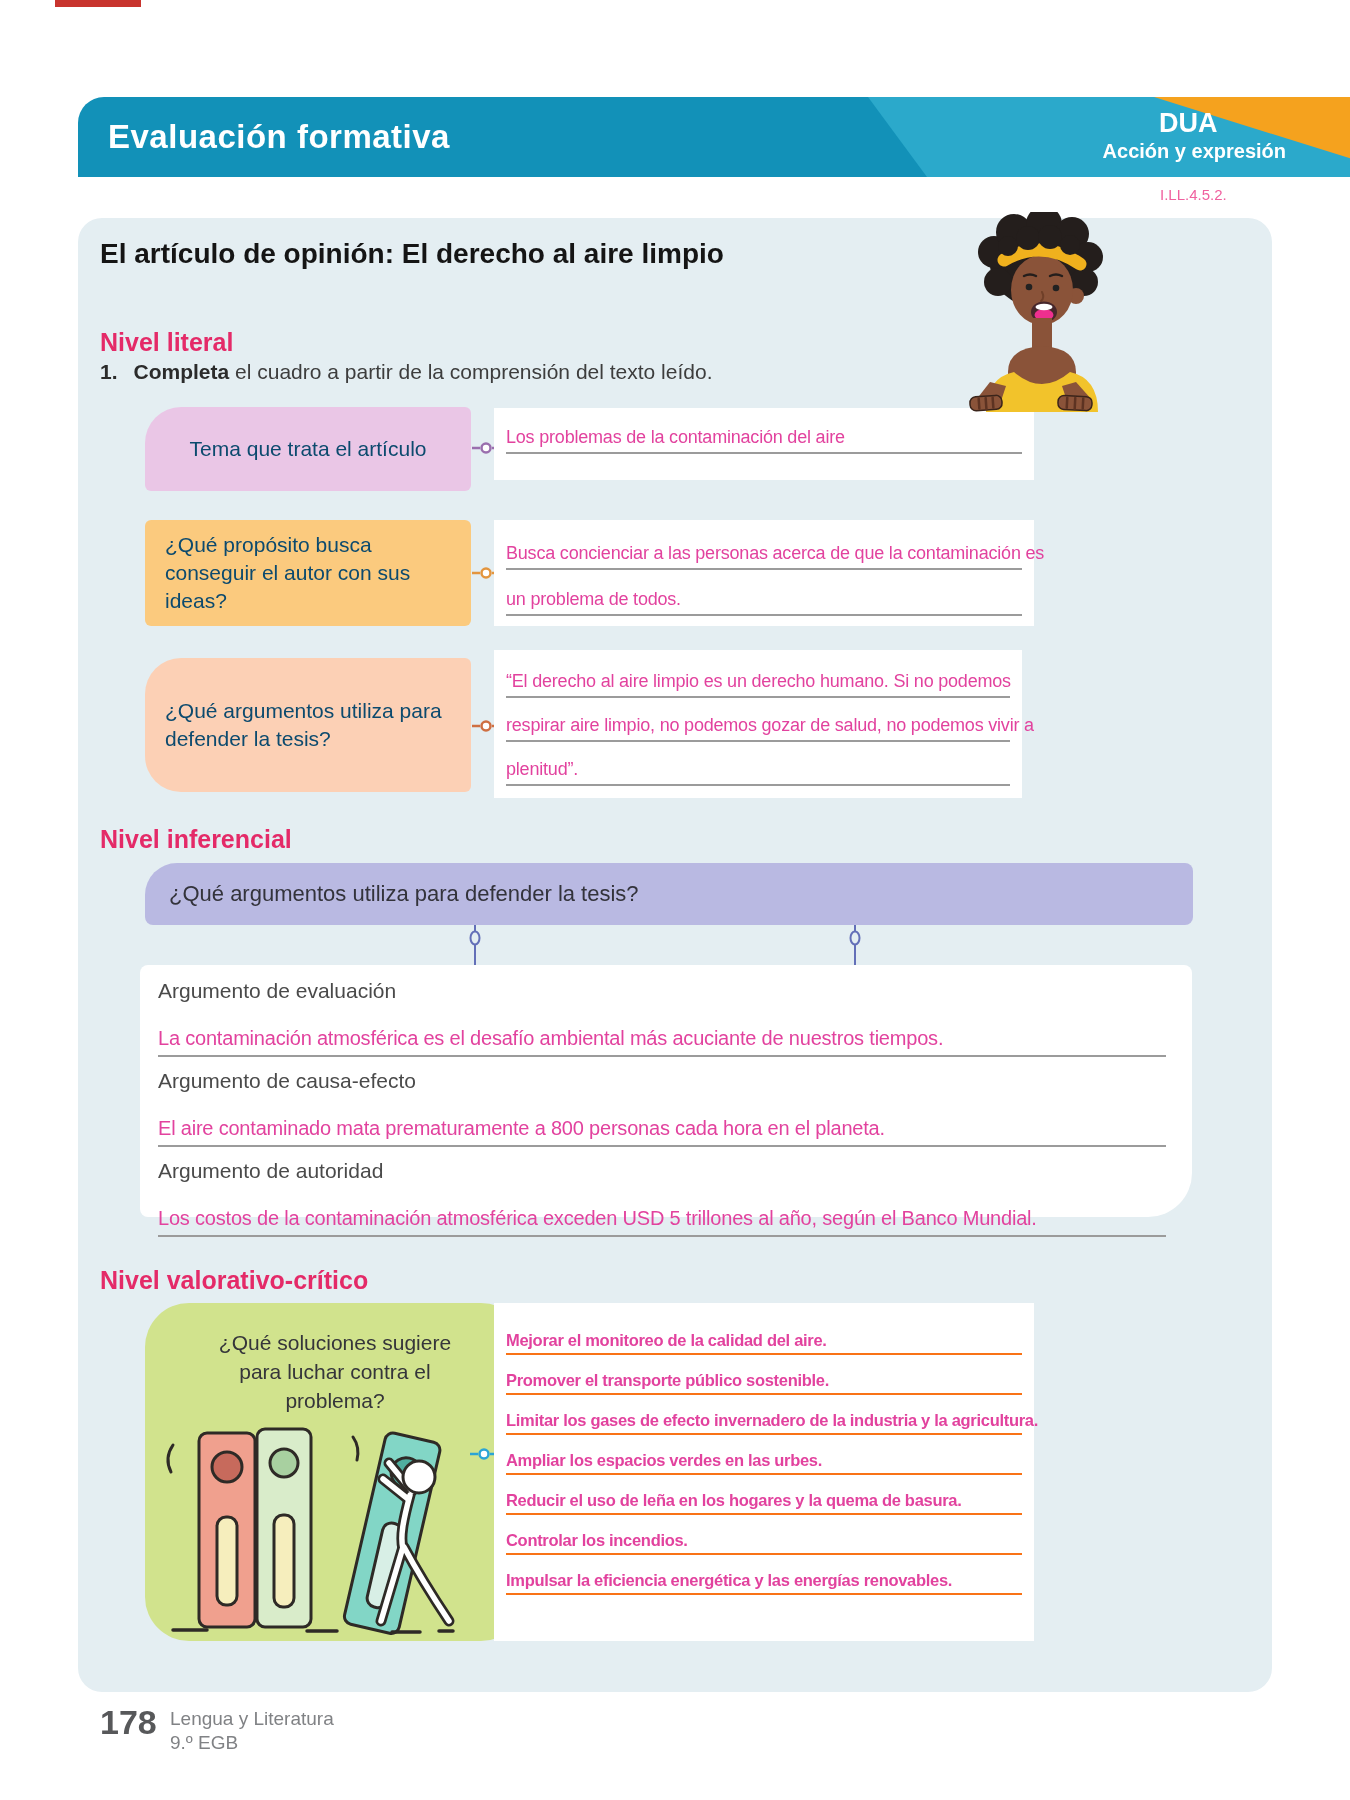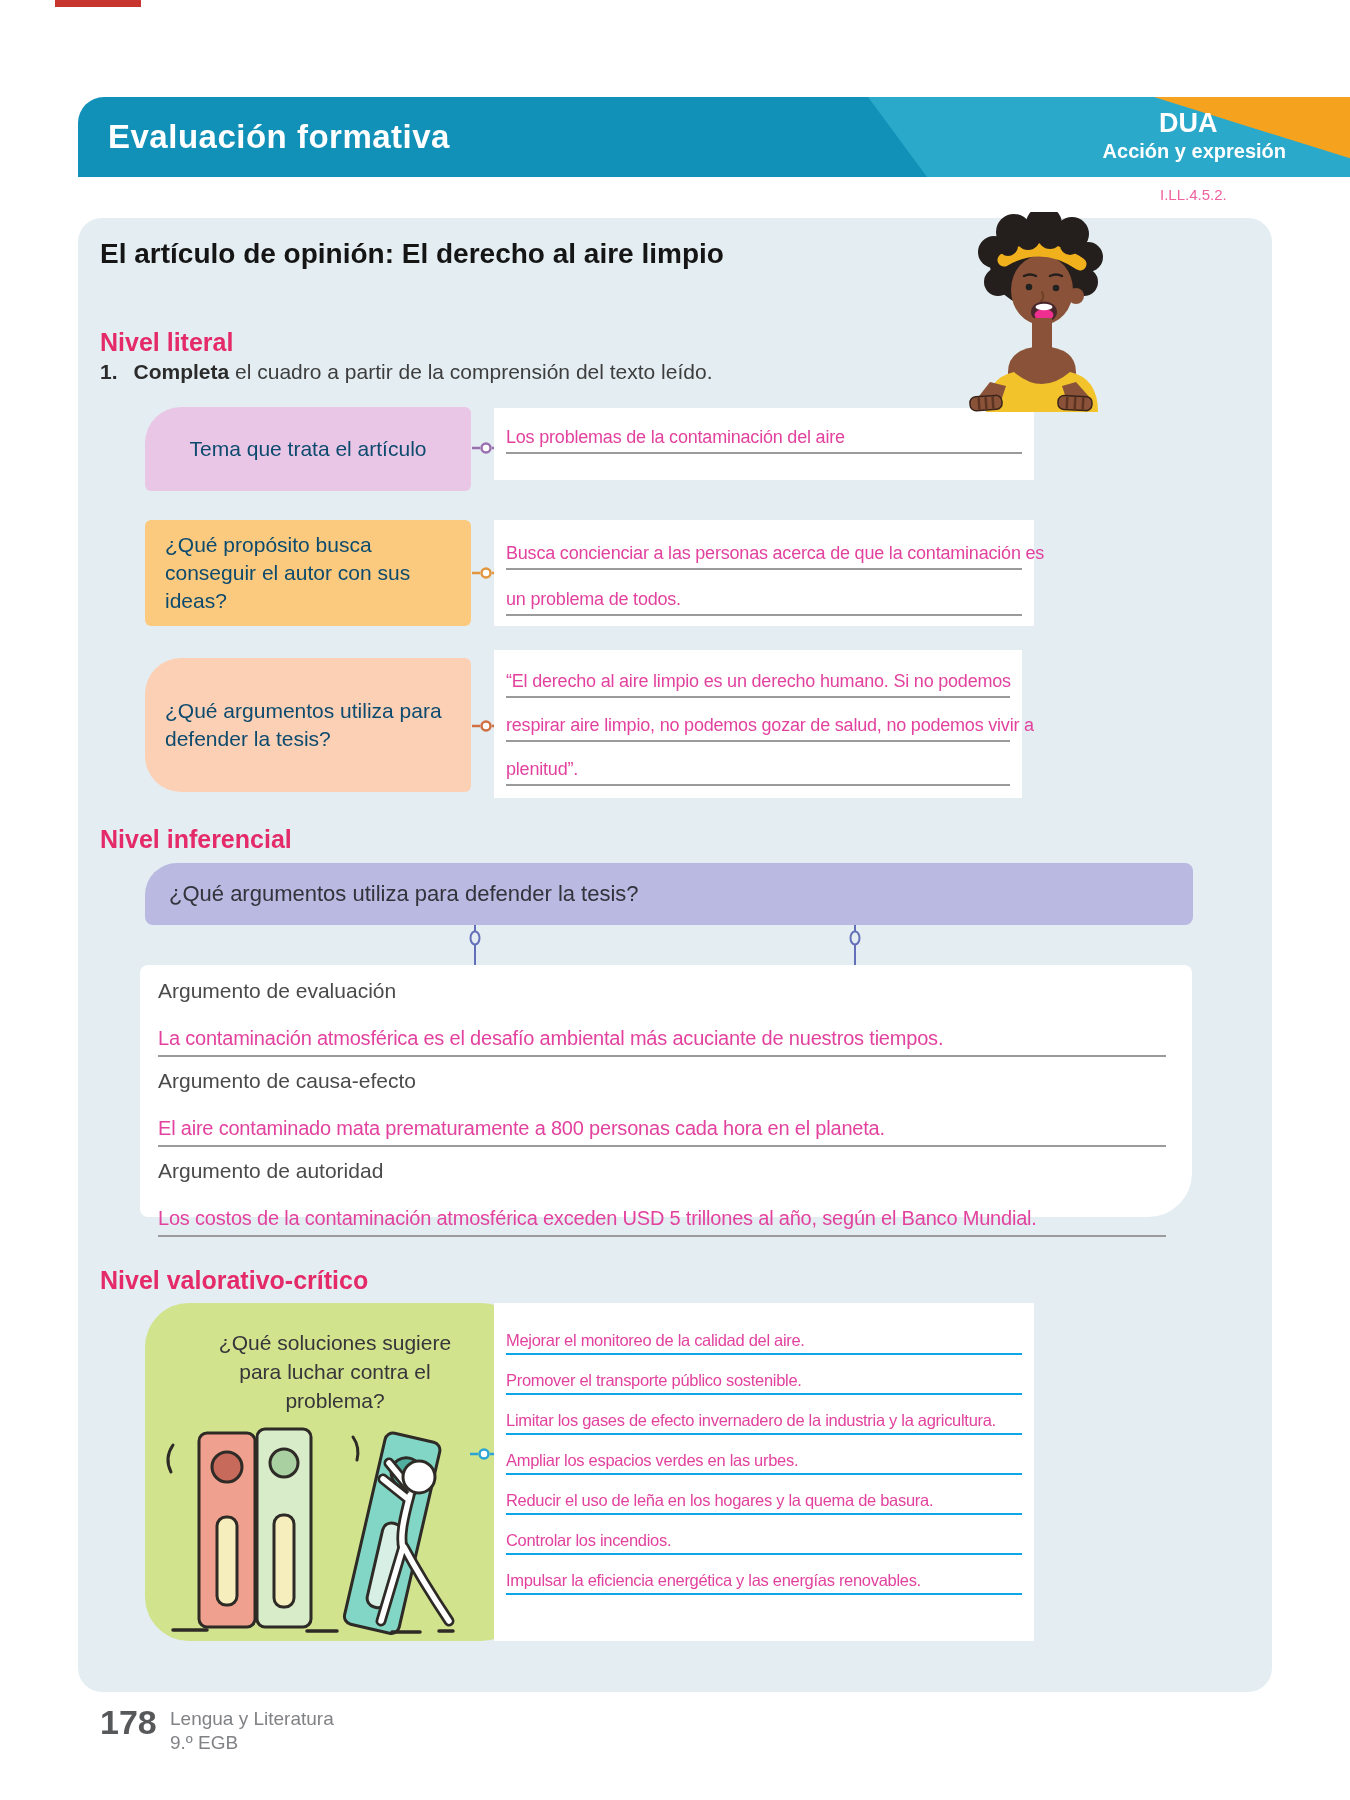--- a/index.html
+++ b/index.html
@@ -68,22 +68,22 @@
   .arg-line{margin:0 6px 12px 2px;border-bottom:2px solid #9b9b9b;padding-bottom:5px;}
   .arg-line .ans-text{font-size:20px;}
 
   
   .greenbox{position:absolute;left:67px;top:1085px;width:380px;height:338px;background:#d1e38d;
             border-radius:44px;}
   .green-q{margin:26px auto 0;width:252px;text-align:center;font-size:21px;color:#35353a;line-height:1.38;}
   .books-svg{position:absolute;left:12px;bottom:4px;}
   .solbox{position:absolute;left:416px;top:1085px;width:540px;height:338px;background:#ffffff;
           box-sizing:border-box;padding:12px 12px 0;}
-  .sol-line{height:40px;border-bottom:2px solid #0ea5e9;display:flex;align-items:flex-end;
-            padding-bottom:3px;box-sizing:border-box;}
+  .sol-line{height:40px;border-bottom:2px solid #f97316;display:flex;align-items:flex-end;
+            padding-bottom:3px;box-sizing:border-box;font-weight:bold;}
   .sol-line .ans-text{font-size:16.5px;letter-spacing:-.3px;}
 
   .avatar-svg{position:absolute;left:964px;top:212px;z-index:5;}
 
   .pg-num{position:absolute;left:100px;top:1703px;font-size:34px;font-weight:700;color:#57585a;}
   .pg-subject{position:absolute;left:170px;top:1708px;font-size:19px;color:#808285;}
   .pg-grade{position:absolute;left:170px;top:1732px;font-size:19px;color:#808285;}
 </style>
 </head>
 <body>

